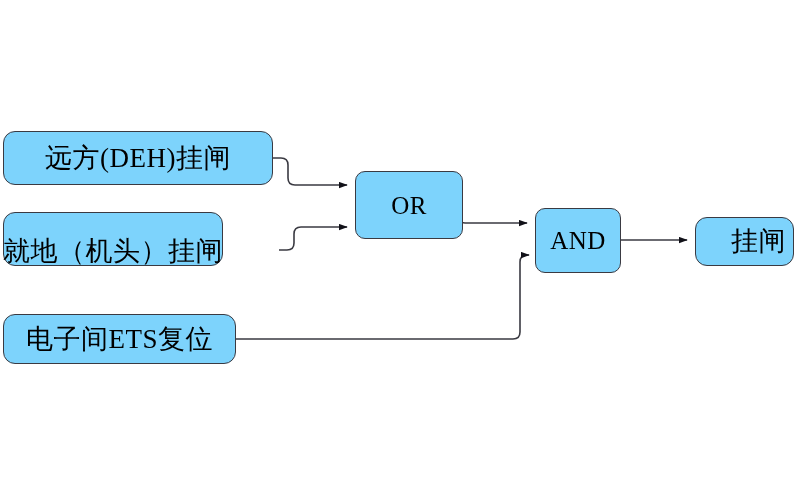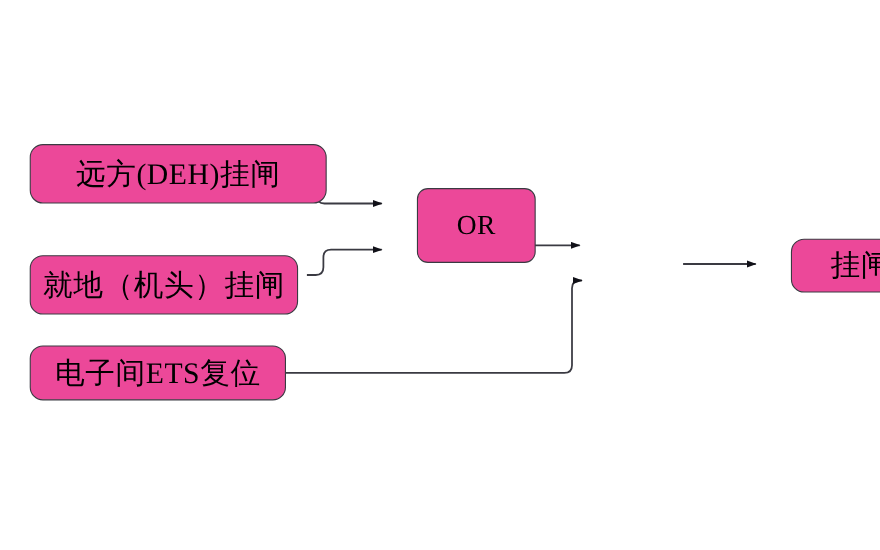--- a/index.html
+++ b/index.html
@@ -24,30 +24,29 @@
     position: absolute;
     left: 0;
     top: 0;
     width: 800px;
     height: 500px;
     pointer-events: none;
   }
   .node {
     position: absolute;
     box-sizing: border-box;
-    background: #ec4899;
+    background: #7dd3fc;
     border: 1.4px solid #3a3a42;
     border-radius: 12px;
     display: flex;
     align-items: center;
     justify-content: center;
     color: #000000;
     line-height: 1;
     z-index: 2;
-    margin-left: 24px;
   }
   .node-label {
     display: block;
     white-space: nowrap;
   }
   
   .io-box .node-label {
     font-family: "Liberation Serif", "DejaVu Serif", serif;
     font-size: 27px;
     letter-spacing: 0.5px;
@@ -55,21 +54,21 @@
   
   .gate .node-label {
     font-family: "Liberation Serif", "DejaVu Serif", serif;
     font-size: 25px;
     font-weight: 400;
     letter-spacing: 0.5px;
   }
 
   
   #node-remote-deh    { left: 3px;   top: 131px; width: 270px; height: 54px;  }
-  #node-local-head    { left: 3px;   top: 232px; width: 244px; height: 54px;  }
+  #node-local-head    { left: 3px;   top: 212px; width: 220px; height: 54px; align-items: flex-end;  }
   #node-ets-reset     { left: 3px;   top: 314px; width: 233px; height: 50px;  }
   #node-or-gate       { left: 355px; top: 171px; width: 108px;  height: 68px; border-radius: 10px; }
   #node-and-gate      { left: 535px; top: 208px; width: 86px;  height: 65px; border-radius: 10px; }
   #node-output-latch  { left: 695px; top: 217px; width: 99px;  height: 49px; padding-left: 28px;  }
 </style>
 </head>
 <body>
 
 <div id="canvas">
 
@@ -103,18 +102,21 @@
   </div>
 
   <div class="node io-box" id="node-ets-reset">
     <span class="node-label">电子间ETS复位</span>
   </div>
 
   <div class="node gate" id="node-or-gate">
     <span class="node-label">OR</span>
   </div>
 
+  <div class="node gate" id="node-and-gate">
+    <span class="node-label">AND</span>
+  </div>
 
   <div class="node io-box" id="node-output-latch">
     <span class="node-label">挂闸</span>
   </div>
 
 </div>
 
 </body></html>

